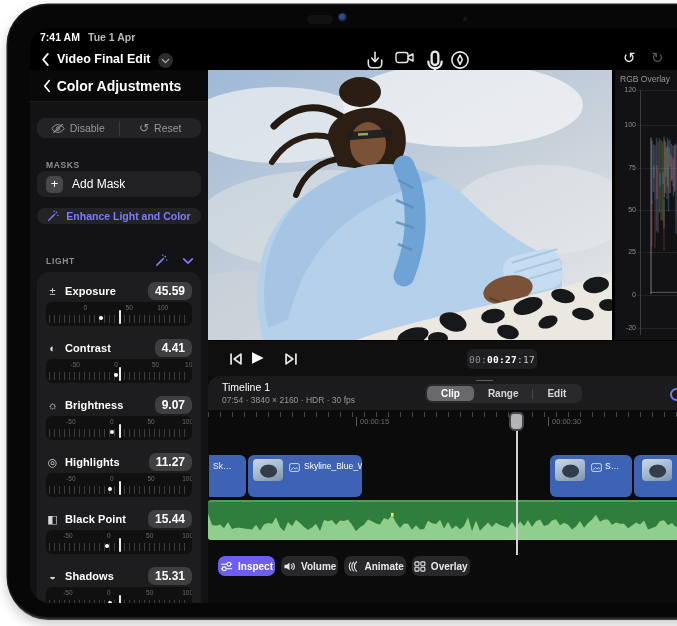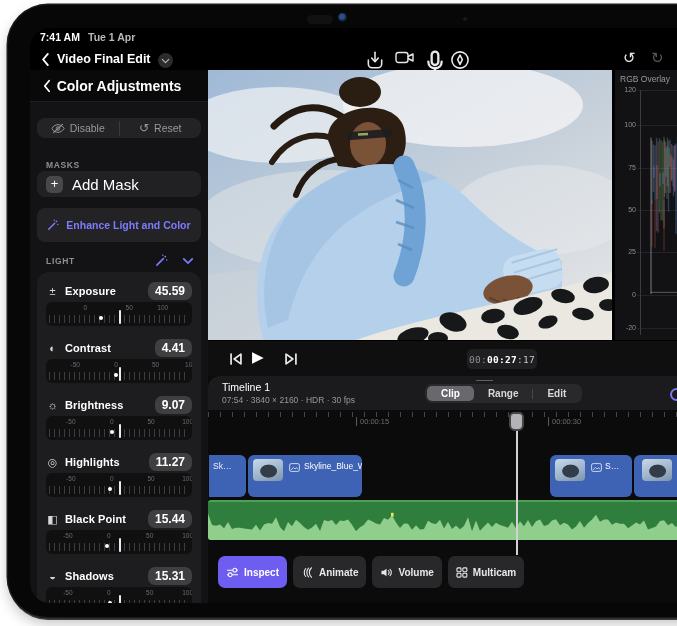--- a/index.html
+++ b/index.html
@@ -33,22 +33,22 @@
 #left-panel{left:0;top:42px;width:178px;height:533px;background:#131315}
 .panel-header{position:absolute;left:0;top:0;width:178px;height:32px;background:#09090a;border-bottom:1px solid #1d1d1f;display:flex;align-items:center;justify-content:center}
 .panel-header .ph-back{position:absolute;left:12px;top:9px;width:9px;height:14px}
 .panel-title{font-size:14px;font-weight:bold;color:#fff}
 .pill-row{left:7px;top:48px;width:164px;height:20px;background:#232325;border-radius:8px;display:flex}
 .pill-half{flex:1;display:flex;align-items:center;justify-content:center;gap:5px;font-size:10.5px;color:#98989d}
 .pill-sep{width:1px;height:15px;background:#3a3a3c;align-self:center}
 .masks-label{left:16px;top:90px;font-size:8.5px;font-weight:bold;letter-spacing:.6px;color:#8e8e93}
 .add-mask{left:7px;top:101px;width:164px;height:26px;background:#212123;border-radius:8px;display:flex;align-items:center;gap:9px;padding-left:9px}
 .plus-box{width:17px;height:17px;border-radius:5px;background:#48484a;color:#fff;font-size:13px;line-height:16px;text-align:center}
-.add-mask-label{font-size:15px;color:#fff}
-.enhance{left:7px;top:138px;width:164px;height:34px;background:#232325;border-radius:8px;display:flex;align-items:center;justify-content:center;gap:7px}
+.add-mask-label{font-size:12px;color:#fff}
+.enhance{left:7px;top:138px;width:164px;height:16px;background:#232325;border-radius:8px;display:flex;align-items:center;justify-content:center;gap:7px}
 .enhance-label{font-size:10.5px;font-weight:bold;color:#7d7bff}
 .light-head{left:16px;top:184px;width:148px;display:flex;align-items:center}
 .light-label{font-size:8.5px;font-weight:bold;letter-spacing:.7px;color:#8e8e93}
 .light-icons{margin-left:auto;display:flex;gap:14px;align-items:center}
 .light-card{left:7px;top:202px;width:164px;height:368px;background:#1d1d1f;border-radius:12px;padding:8px 9px}
 .adj{margin-bottom:11px}
 .adj-head{display:flex;align-items:center;gap:6px;height:22px}
 .adj-icon{width:13px;font-size:11px;color:#d8d8dc;text-align:center}
 .adj-name{font-size:11px;font-weight:600;color:#fff;letter-spacing:.1px}
 .adj-value{margin-left:auto;background:#3f3f42;border-radius:7px;padding:2px 7px;font-size:12px;font-weight:bold;color:#fff}
@@ -99,21 +99,21 @@
 .thumb{position:absolute;top:4px;width:30px;height:22px;border-radius:4px;
   background:radial-gradient(ellipse at 52% 55%,#333c49 0 36%,rgba(51,60,73,0) 40%),linear-gradient(160deg,#c9d8e8 0%,#9fb6cc 55%,#7d93ab 100%)}
 .pic-ic{position:absolute;top:8px;width:11px;height:9px}
 .clip.sel{box-shadow:0 0 0 2.5px #e5c33c inset}
 .trim{position:absolute;top:12px;width:4px;height:18px;border-radius:2px;background:rgba(10,12,16,.75)}
 #audio{position:absolute;left:0;top:124px;width:542px;height:40px;background:#2f7e3e;border-top:2px solid #4f9f55;border-radius:3px;overflow:hidden}
 #audio svg{width:100%;height:100%}
 .playhead-line{position:absolute;left:308px;top:38px;width:1.5px;height:141px;background:#d1d1d6;z-index:6}
 .playhead-handle{position:absolute;left:301px;top:36px;width:15px;height:19px;background:#b4b4b8;border:2px solid #47474a;border-radius:5px 5px 6px 6px;z-index:7}
 .tl-tools{position:absolute;left:10px;top:180px;display:flex;gap:6px}
-.tool-btn{height:32px;border-radius:7px;background:#28282a;display:flex;align-items:center;gap:5px;padding:0 8px;font-size:10px;font-weight:600;color:#e8e8ec}
+.tool-btn{height:20px;border-radius:7px;background:#28282a;display:flex;align-items:center;gap:5px;padding:0 2px;font-size:10px;font-weight:600;color:#e8e8ec}
 .tool-btn.active{background:#6e5df1;color:#fff}
 .tb-ic svg{stroke:#e8e8ec;fill:none;stroke-width:1.2;stroke-linecap:round;stroke-linejoin:round}
 </style>
 </head>
 <body>
 
 <div id="device">
   <div class="abs cam-pill"></div>
   <div class="abs cam-lens"></div>
   <div class="abs cam-dot"></div>
@@ -548,44 +548,44 @@
               <line x1="1" y1="3.5" x2="13" y2="3.5" stroke="#fff" stroke-width="1.2"></line>
               <circle cx="9.5" cy="3.5" r="2.1" fill="#6e5df1" stroke="#fff" stroke-width="1.2"></circle>
               <line x1="1" y1="8.5" x2="13" y2="8.5" stroke="#fff" stroke-width="1.2"></line>
               <circle cx="4.5" cy="8.5" r="2.1" fill="#6e5df1" stroke="#fff" stroke-width="1.2"></circle>
             </svg>
           <span>Inspect</span>
         </span>
         <span class="tool-btn">
           <span class="tb-ic">
               <svg width="13" height="11" viewBox="0 0 14 12">
+                <path d="M1.5 4.2 L4 4.2 L7 1.8 L7 10.2 L4 7.8 L1.5 7.8 Z" fill="#e8e8ec" stroke="none"></path>
+                <path d="M9 4 C10.2 5 10.2 7 9 8"></path>
+                <path d="M10.8 2.6 C12.8 4.4 12.8 7.6 10.8 9.4"></path>
+              </svg>
+            </span>
+          <span>Volume</span>
+        </span>
+        <span class="tool-btn">
+          <span class="tb-ic">
+              <svg width="13" height="11" viewBox="0 0 14 12">
                 <path d="M5 1.8 C3 3.4 3 8.6 5 10.2"></path>
                 <path d="M8.2 1.2 C5.6 3.4 5.6 8.6 8.2 10.8"></path>
                 <path d="M11.4 .8 C8.2 3.4 8.2 8.6 11.4 11.2"></path>
               </svg>
             </span>
           <span>Animate</span>
-        </span>
-        <span class="tool-btn">
-          <span class="tb-ic">
-              <svg width="13" height="11" viewBox="0 0 14 12">
-                <path d="M1.5 4.2 L4 4.2 L7 1.8 L7 10.2 L4 7.8 L1.5 7.8 Z" fill="#e8e8ec" stroke="none"></path>
-                <path d="M9 4 C10.2 5 10.2 7 9 8"></path>
-                <path d="M10.8 2.6 C12.8 4.4 12.8 7.6 10.8 9.4"></path>
-              </svg>
-            </span>
-          <span>Volume</span>
         </span>
         <span class="tool-btn">
           <span class="tb-ic">
               <svg width="12" height="11" viewBox="0 0 13 12">
                 <rect x="1" y="1" width="4.4" height="4.2" rx="1"></rect>
                 <rect x="7.4" y="1" width="4.4" height="4.2" rx="1"></rect>
                 <rect x="1" y="6.8" width="4.4" height="4.2" rx="1"></rect>
                 <rect x="7.4" y="6.8" width="4.4" height="4.2" rx="1"></rect>
               </svg>
             </span>
-          <span>Multicam</span>
+          <span>Overlay</span>
         </span>
       </div>
     </div>
   </div>
 </div>
 
 </body></html>

